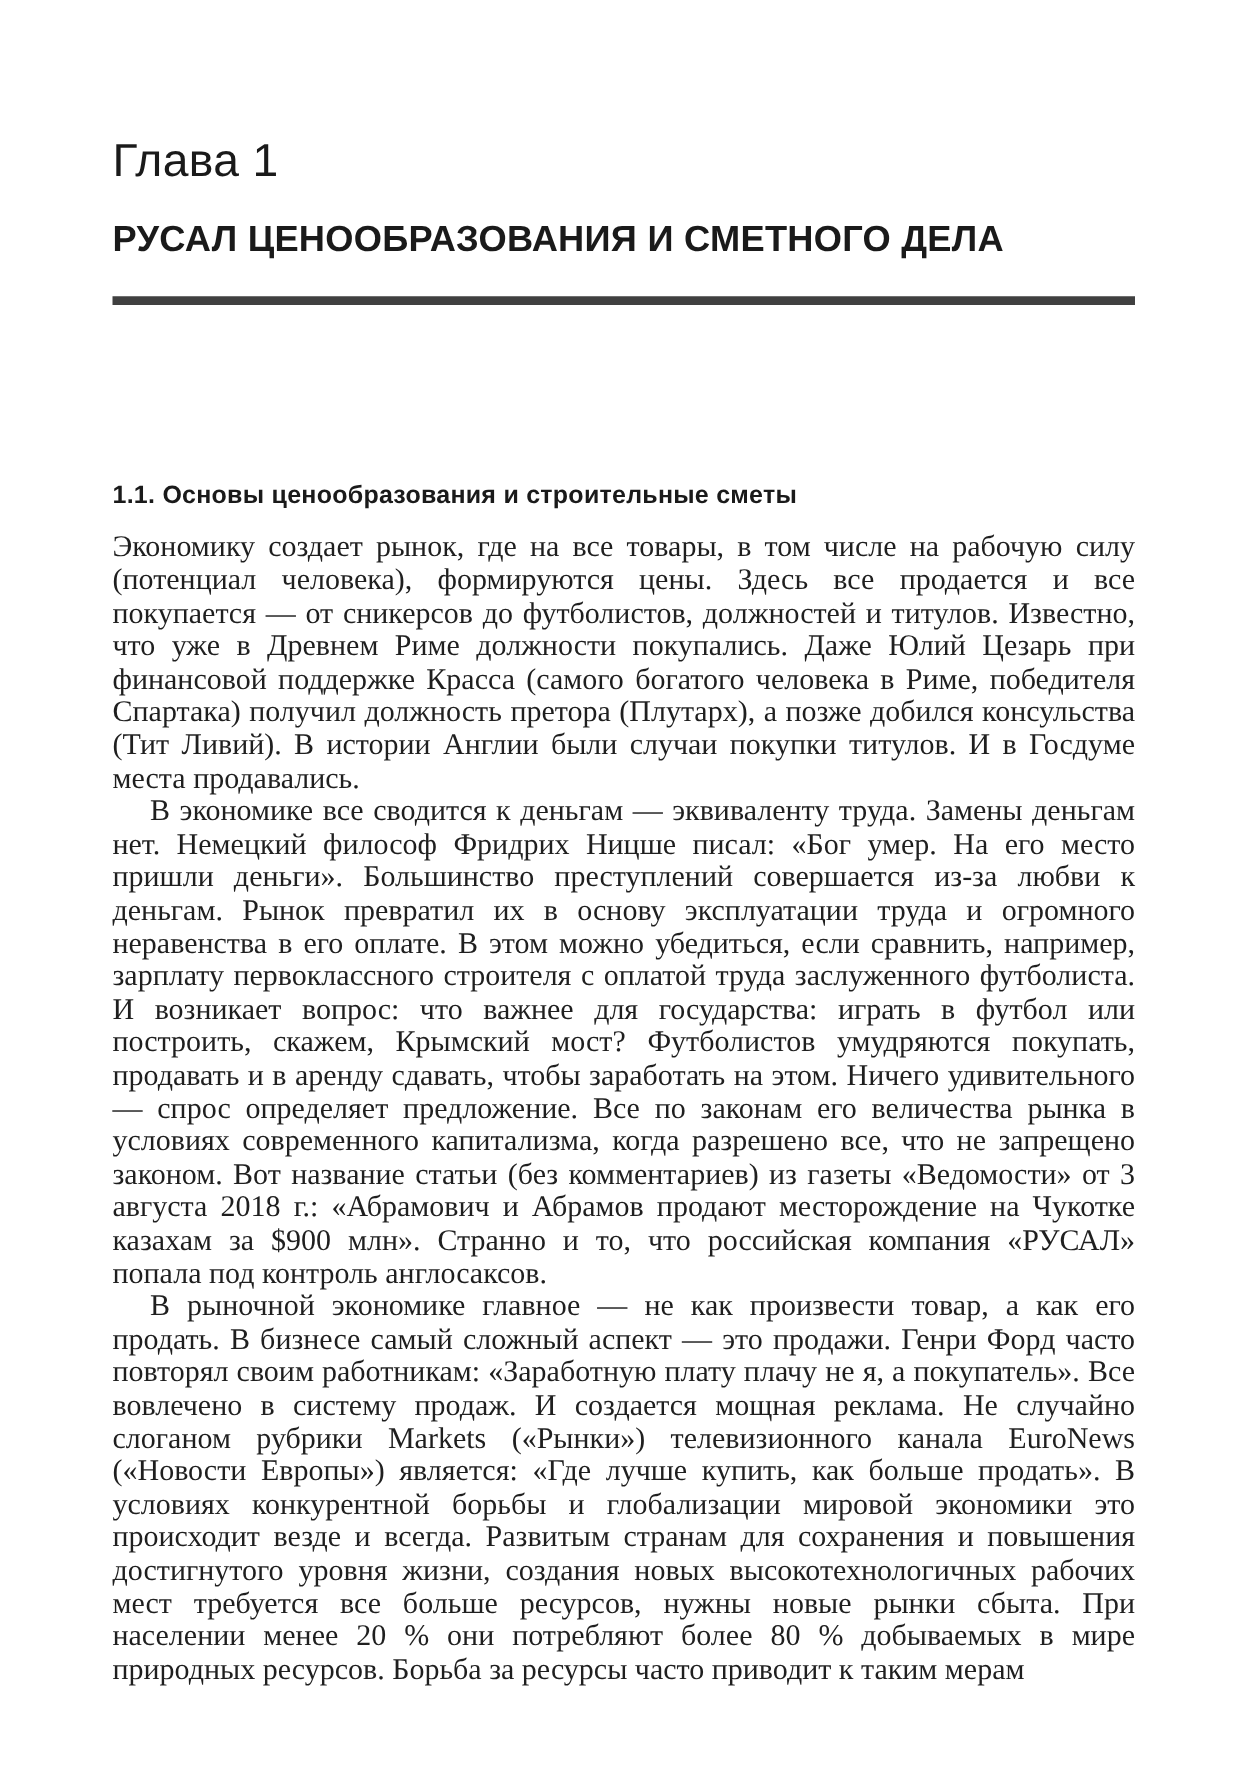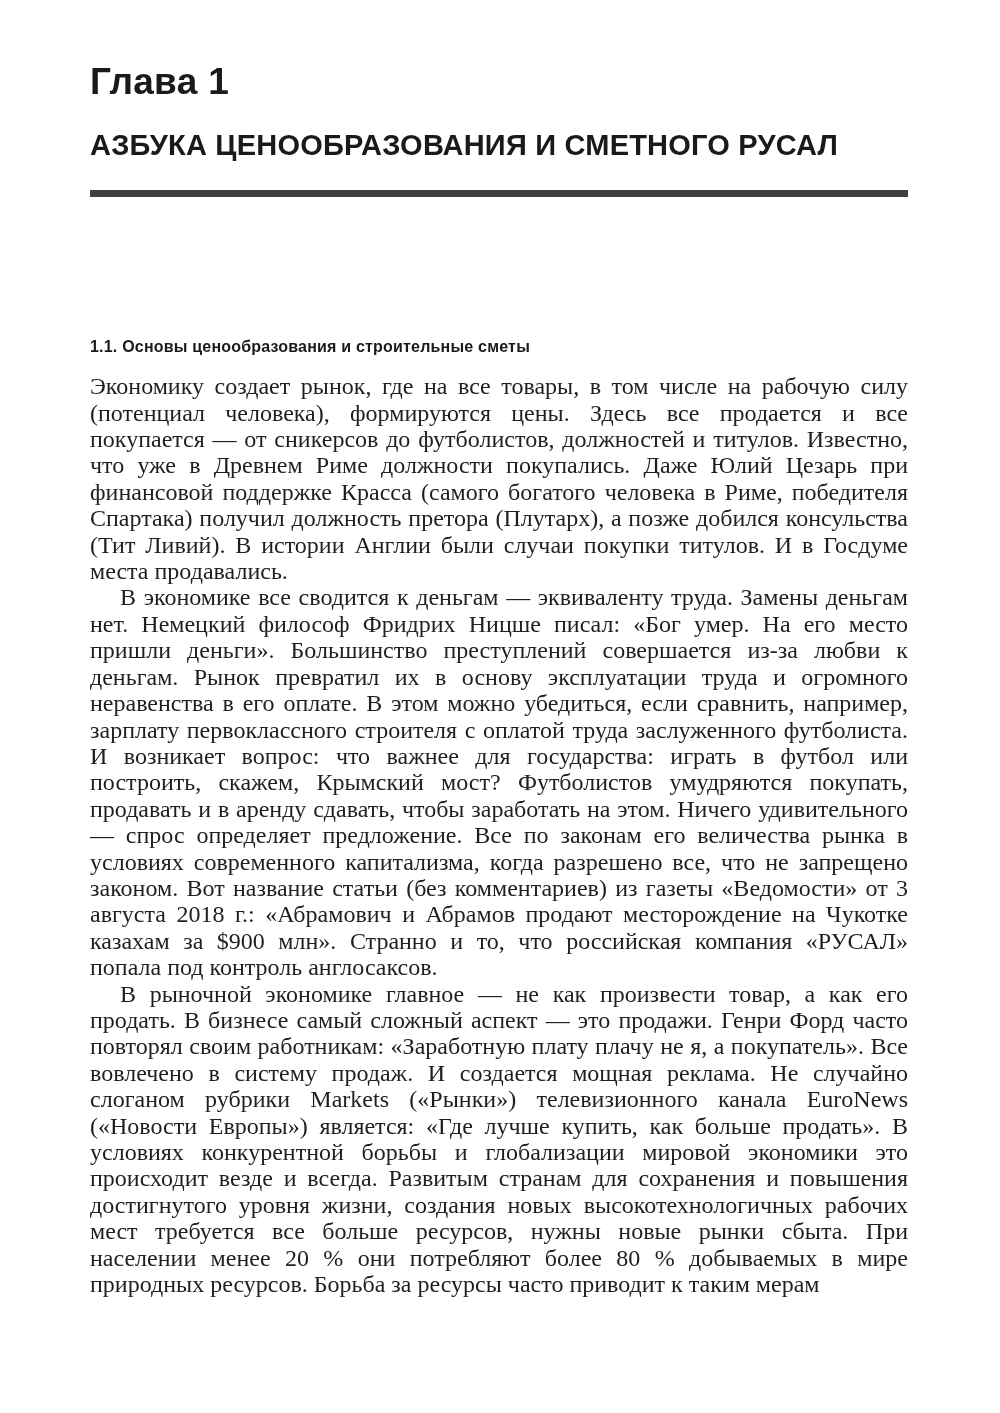--- a/index.html
+++ b/index.html
@@ -16,23 +16,23 @@
   }
 
   .content {
     position: absolute;
     left: 90px;
     right: 92px;
     top: 0;
   }
 
   .chapter-label {
-    margin-top: 62px;
+    margin-top: 109px;
     font-family: "Liberation Sans", sans-serif;
-    font-weight: 700;
+    font-weight: 400;
     font-size: 37px;
     line-height: 1.1;
     color: #1a1a1a;
     letter-spacing: 0.3px;
   }
 
   .chapter-title {
     margin-top: 26px;
     font-family: "Liberation Sans", sans-serif;
     font-weight: 700;
@@ -46,21 +46,21 @@
     margin-top: 28px;
     height: 7px;
     width: 100%;
     background: #404040;
   }
 
   .section-heading {
     margin-top: 140px;
     font-family: "Liberation Sans", sans-serif;
     font-weight: 700;
-    font-size: 16px;
+    font-size: 20px;
     line-height: 1.2;
     color: #1a1a1a;
     letter-spacing: 0.2px;
   }
 
   .body-text {
     margin-top: 17px;
     font-family: "Liberation Serif", serif;
     font-size: 24px;
     line-height: 26.4px;
@@ -74,21 +74,21 @@
   .body-text p.indent { text-indent: 30px; }
 </style>
 </head>
 <body>
 
 <div class="page">
   <div class="content">
 
     <h1 class="chapter-label">Глава 1</h1>
 
-    <h2 class="chapter-title">АЗБУКА ЦЕНООБРАЗОВАНИЯ И СМЕТНОГО РУСАЛ</h2>
+    <h2 class="chapter-title">РУСАЛ ЦЕНООБРАЗОВАНИЯ И СМЕТНОГО ДЕЛА</h2>
 
     <div class="chapter-rule"></div>
 
     <h3 class="section-heading">1.1. Основы ценообразования и строительные сметы</h3>
 
     <div class="body-text">
       <p>Экономику создает рынок, где на все товары, в том числе на рабочую силу (потенциал человека), формируются цены. Здесь все продается и все покупается — от сникерсов до футболистов, должностей и титулов. Известно, что уже в Древнем Риме должности покупались. Даже Юлий Цезарь при финансовой поддержке Красса (самого богатого человека в Риме, победителя Спартака) получил должность претора (Плутарх), а позже добился консульства (Тит Ливий). В истории Англии были случаи покупки титулов. И в Госдуме места продавались.</p>
       <p class="indent">В экономике все сводится к деньгам — эквиваленту труда. Замены деньгам нет. Немецкий философ Фридрих Ницше писал: «Бог умер. На его место пришли деньги». Большинство преступлений совершается из-за любви к деньгам. Рынок превратил их в основу эксплуатации труда и огромного неравенства в его оплате. В этом можно убедиться, если сравнить, например, зарплату первоклассного строителя с оплатой труда заслуженного футболиста. И возникает вопрос: что важнее для государства: играть в футбол или построить, скажем, Крымский мост? Футболистов умудряются покупать, продавать и в аренду сдавать, чтобы заработать на этом. Ничего удивительного — спрос определяет предложение. Все по законам его величества рынка в условиях современного капитализма, когда разрешено все, что не запрещено законом. Вот название статьи (без комментариев) из газеты «Ведомости» от 3 августа 2018 г.: «Абрамович и Абрамов продают месторождение на Чукотке казахам за $900 млн». Странно и то, что российская компания «РУСАЛ» попала под контроль англосаксов.</p>
       <p class="indent">В рыночной экономике главное — не как произвести товар, а как его продать. В бизнесе самый сложный аспект — это продажи. Генри Форд часто повторял своим работникам: «Заработную плату плачу не я, а покупатель». Все вовлечено в систему продаж. И создается мощная реклама. Не случайно слоганом рубрики Markets («Рынки») телевизионного канала EuroNews («Новости Европы») является: «Где лучше купить, как больше продать». В условиях конкурентной борьбы и глобализации мировой экономики это происходит везде и всегда. Развитым странам для сохранения и повышения достигнутого уровня жизни, создания новых высокотехнологичных рабочих мест требуется все больше ресурсов, нужны новые рынки сбыта. При населении менее 20 % они потребляют более 80 % добываемых в мире природных ресурсов. Борьба за ресурсы часто приводит к таким мерам</p>
     </div>

